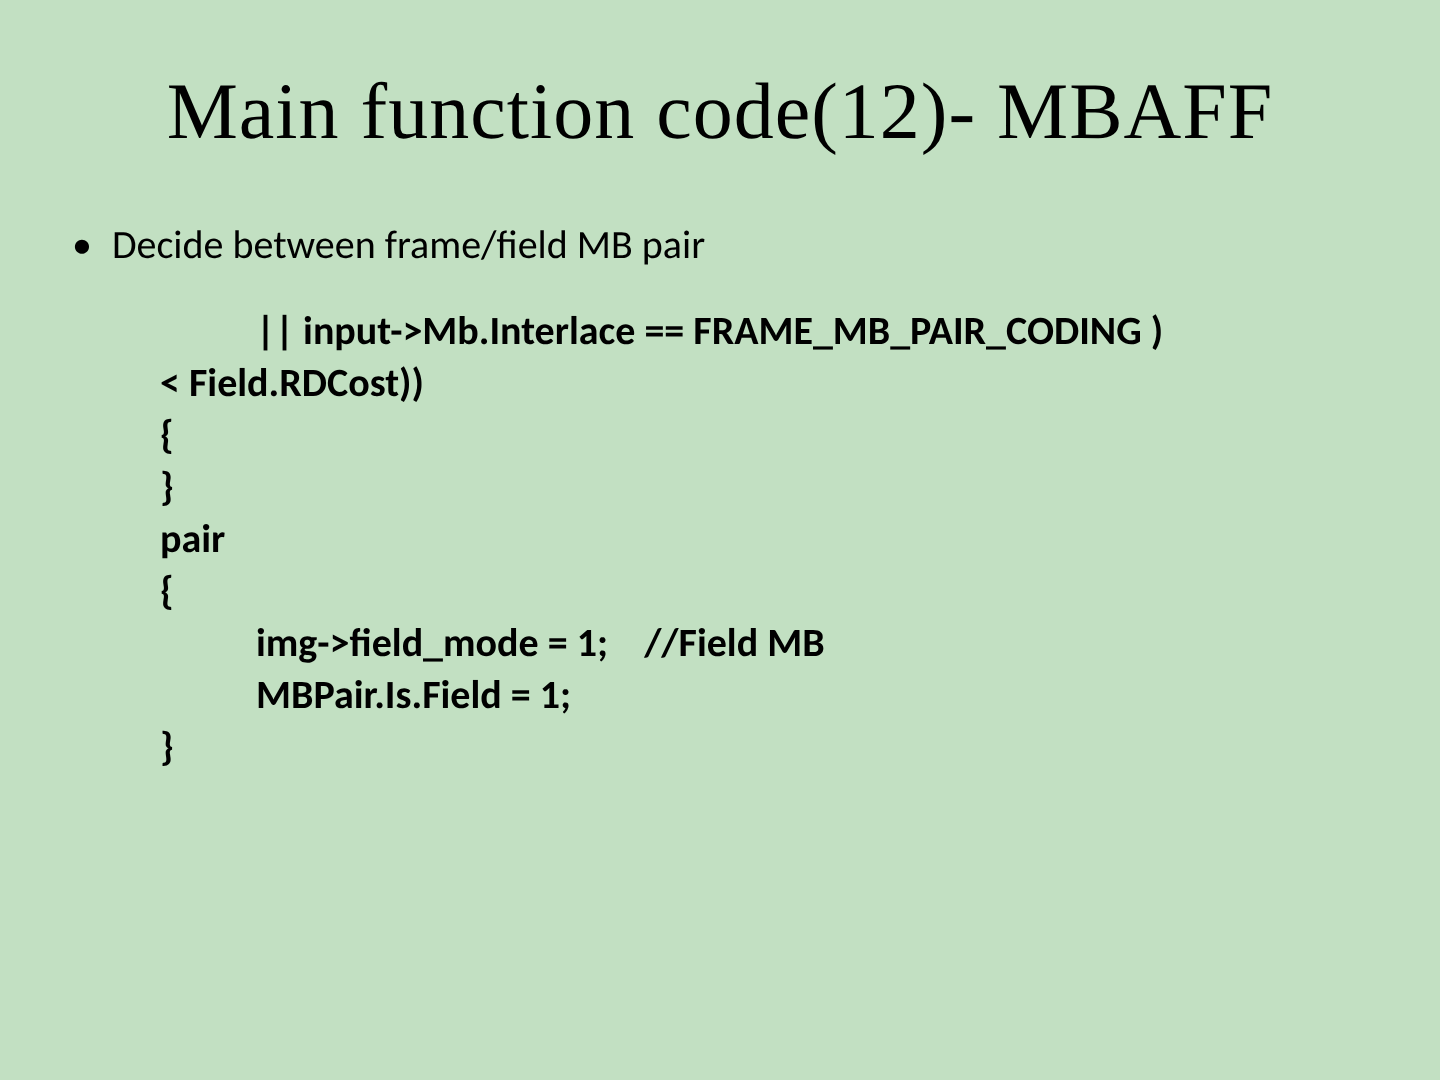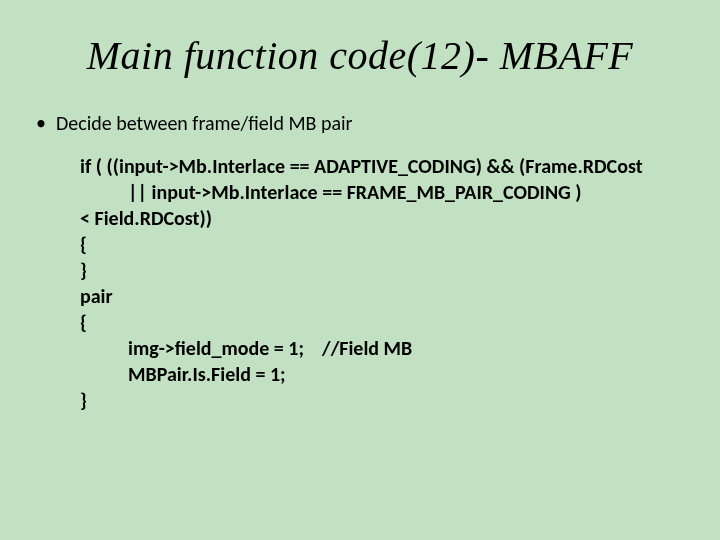--- a/index.html
+++ b/index.html
@@ -19,21 +19,20 @@
     padding: 24px 48px 24px 48px;
     position: relative;
   }
   .title {
     font-family: "Times New Roman", Times, serif;
     font-size: 40px;
     font-weight: 400;
     text-align: center;
     margin: 8px 0 28px 0;
     letter-spacing: 0.5px;
-    font-style: italic;
   }
   .bullet-row {
     display: flex;
     align-items: flex-start;
     margin-left: -12px;
     margin-bottom: 14px;
   }
   .bullet-dot {
     font-size: 20px;
     line-height: 32px;
@@ -60,21 +59,20 @@
 <div class="slide">
 
   <div class="title">Main function code(12)- MBAFF</div>
 
   <div class="bullet-row">
     <div class="bullet-dot">•</div>
     <div class="bullet-text">Decide between frame/field MB pair</div>
   </div>
 
   <div class="code-block">
-    <div class="code-line">if ( ((input-&gt;Mb.Interlace == ADAPTIVE_CODING) &amp;&amp; (Frame.RDCost</div>
     <div class="code-line indent1">|| input-&gt;Mb.Interlace == FRAME_MB_PAIR_CODING )</div>
     <div class="code-line">&lt; Field.RDCost))</div>
     <div class="code-line">{</div>
     <div class="code-line">}</div>
     <div class="code-line">pair</div>
     <div class="code-line">{</div>
     <div class="code-line indent1">img-&gt;field_mode = 1;    //Field MB</div>
     <div class="code-line indent1">MBPair.Is.Field = 1;</div>
     <div class="code-line">}</div>
   </div>

